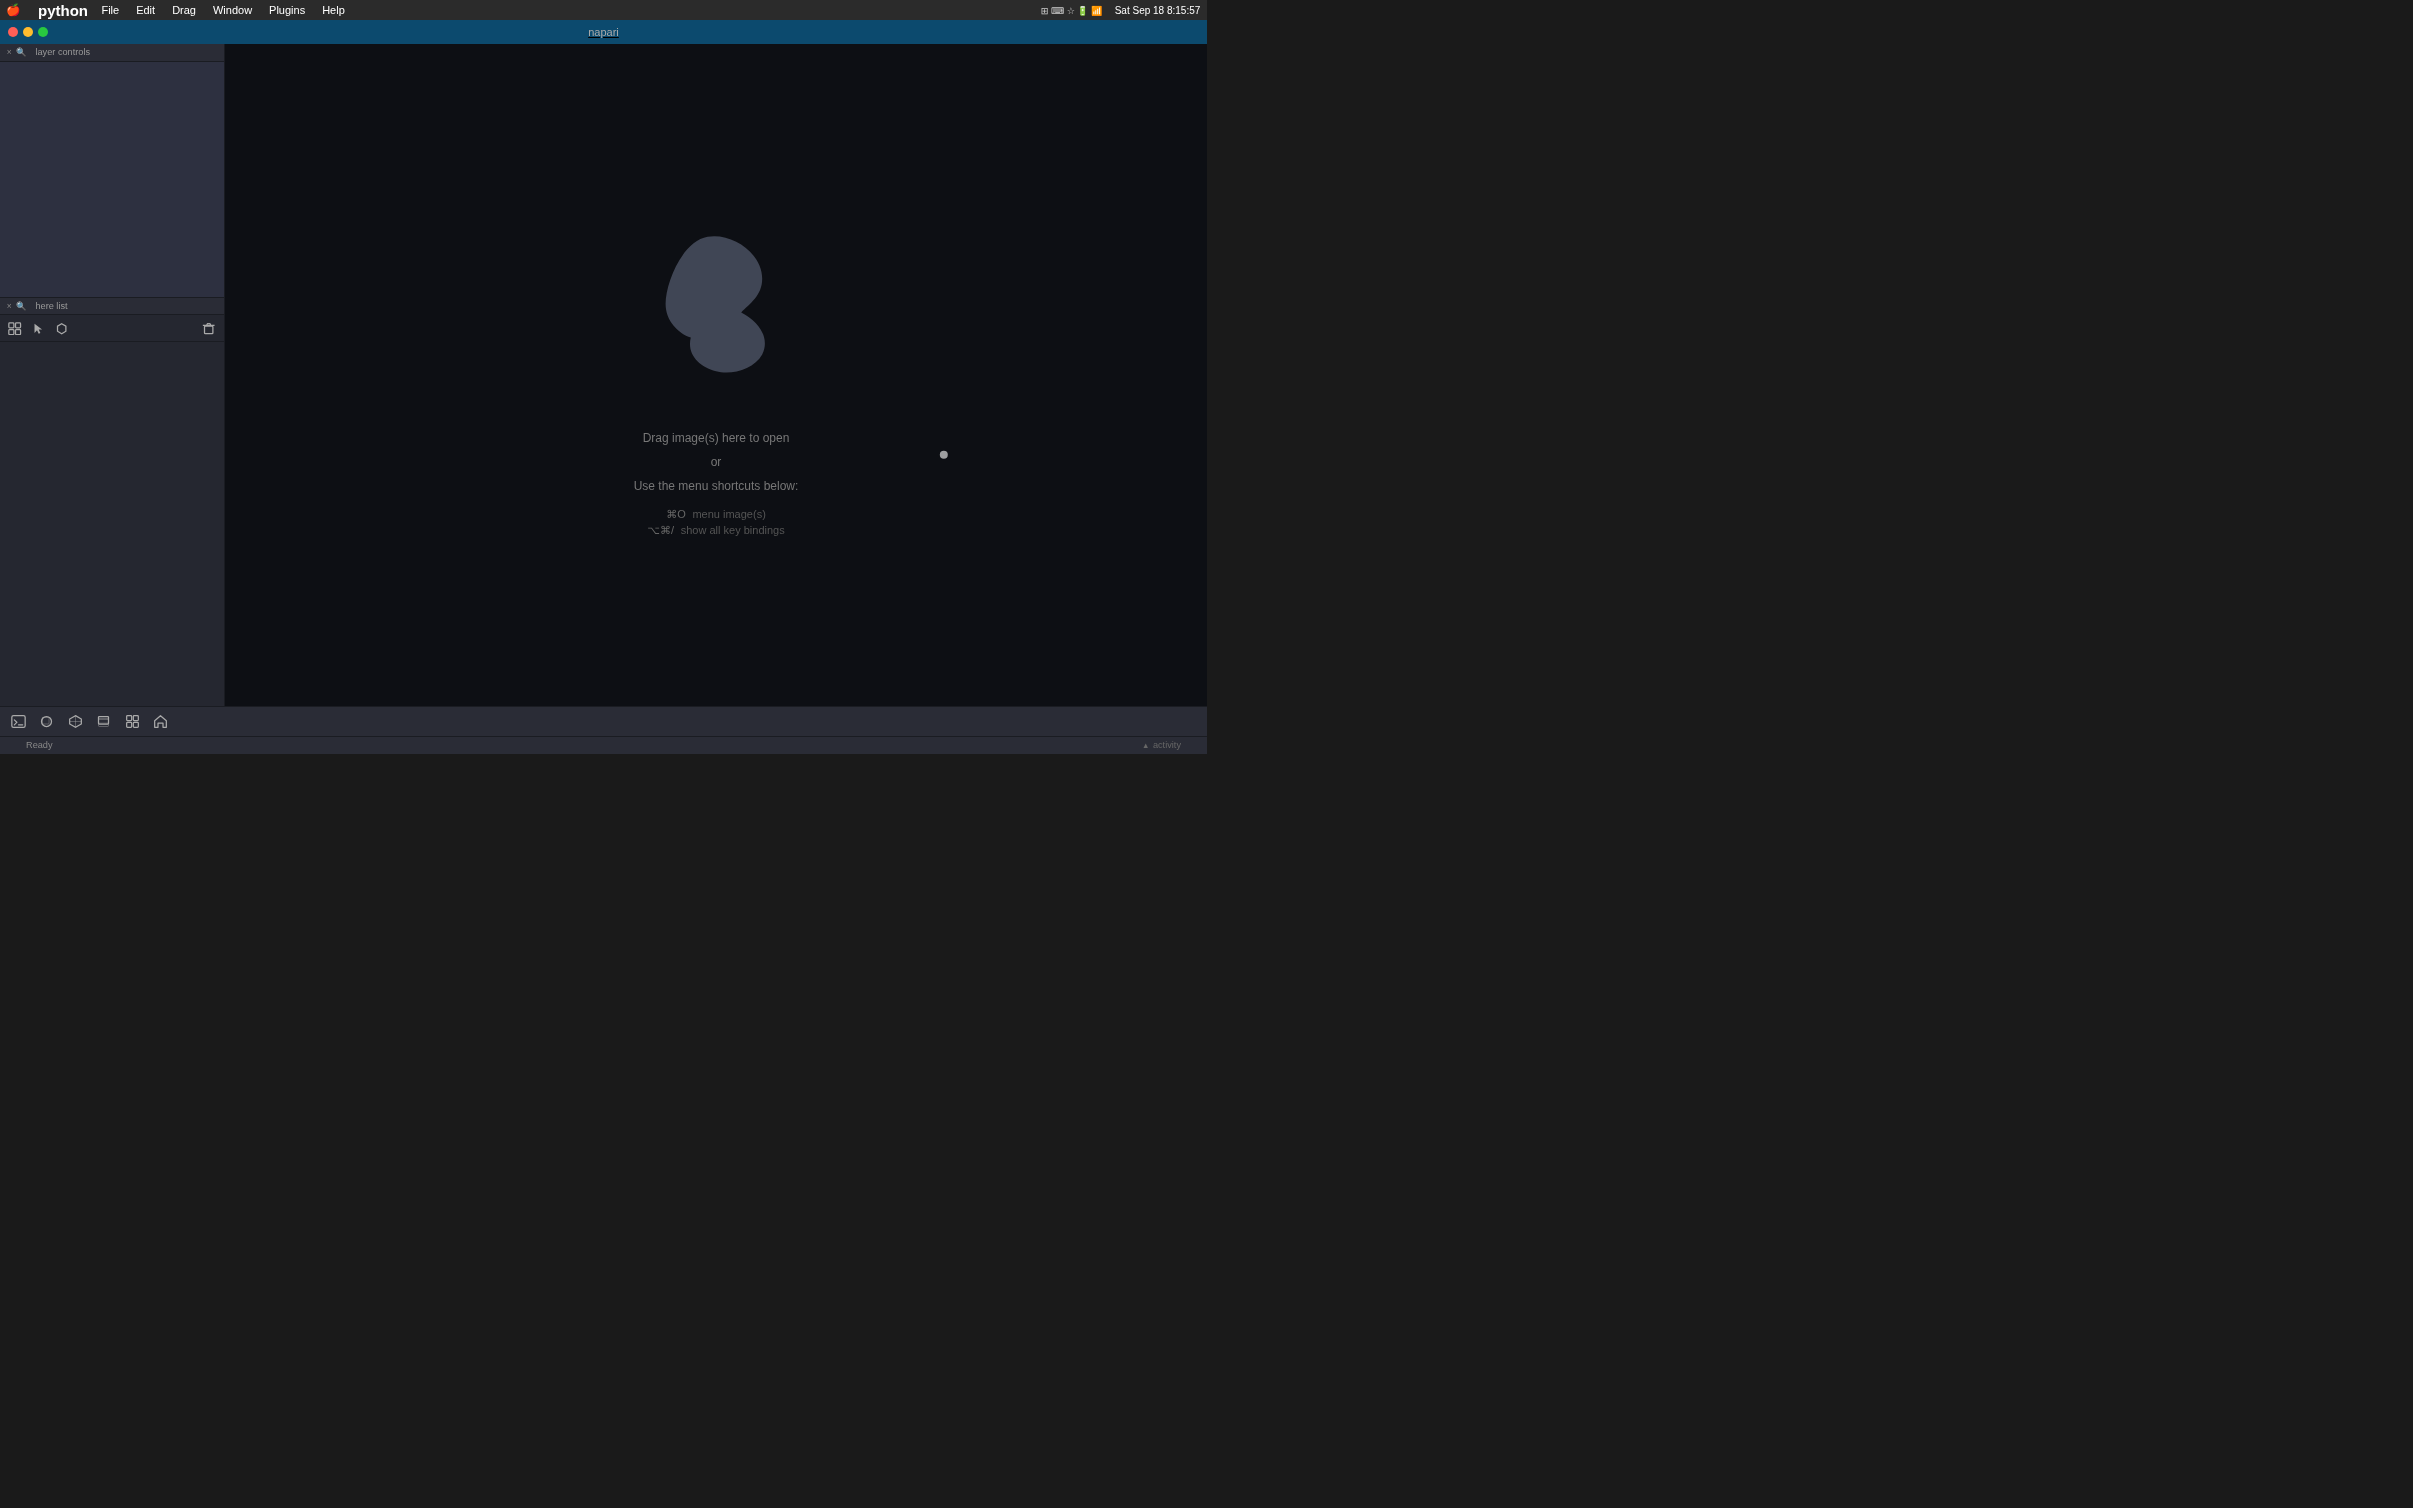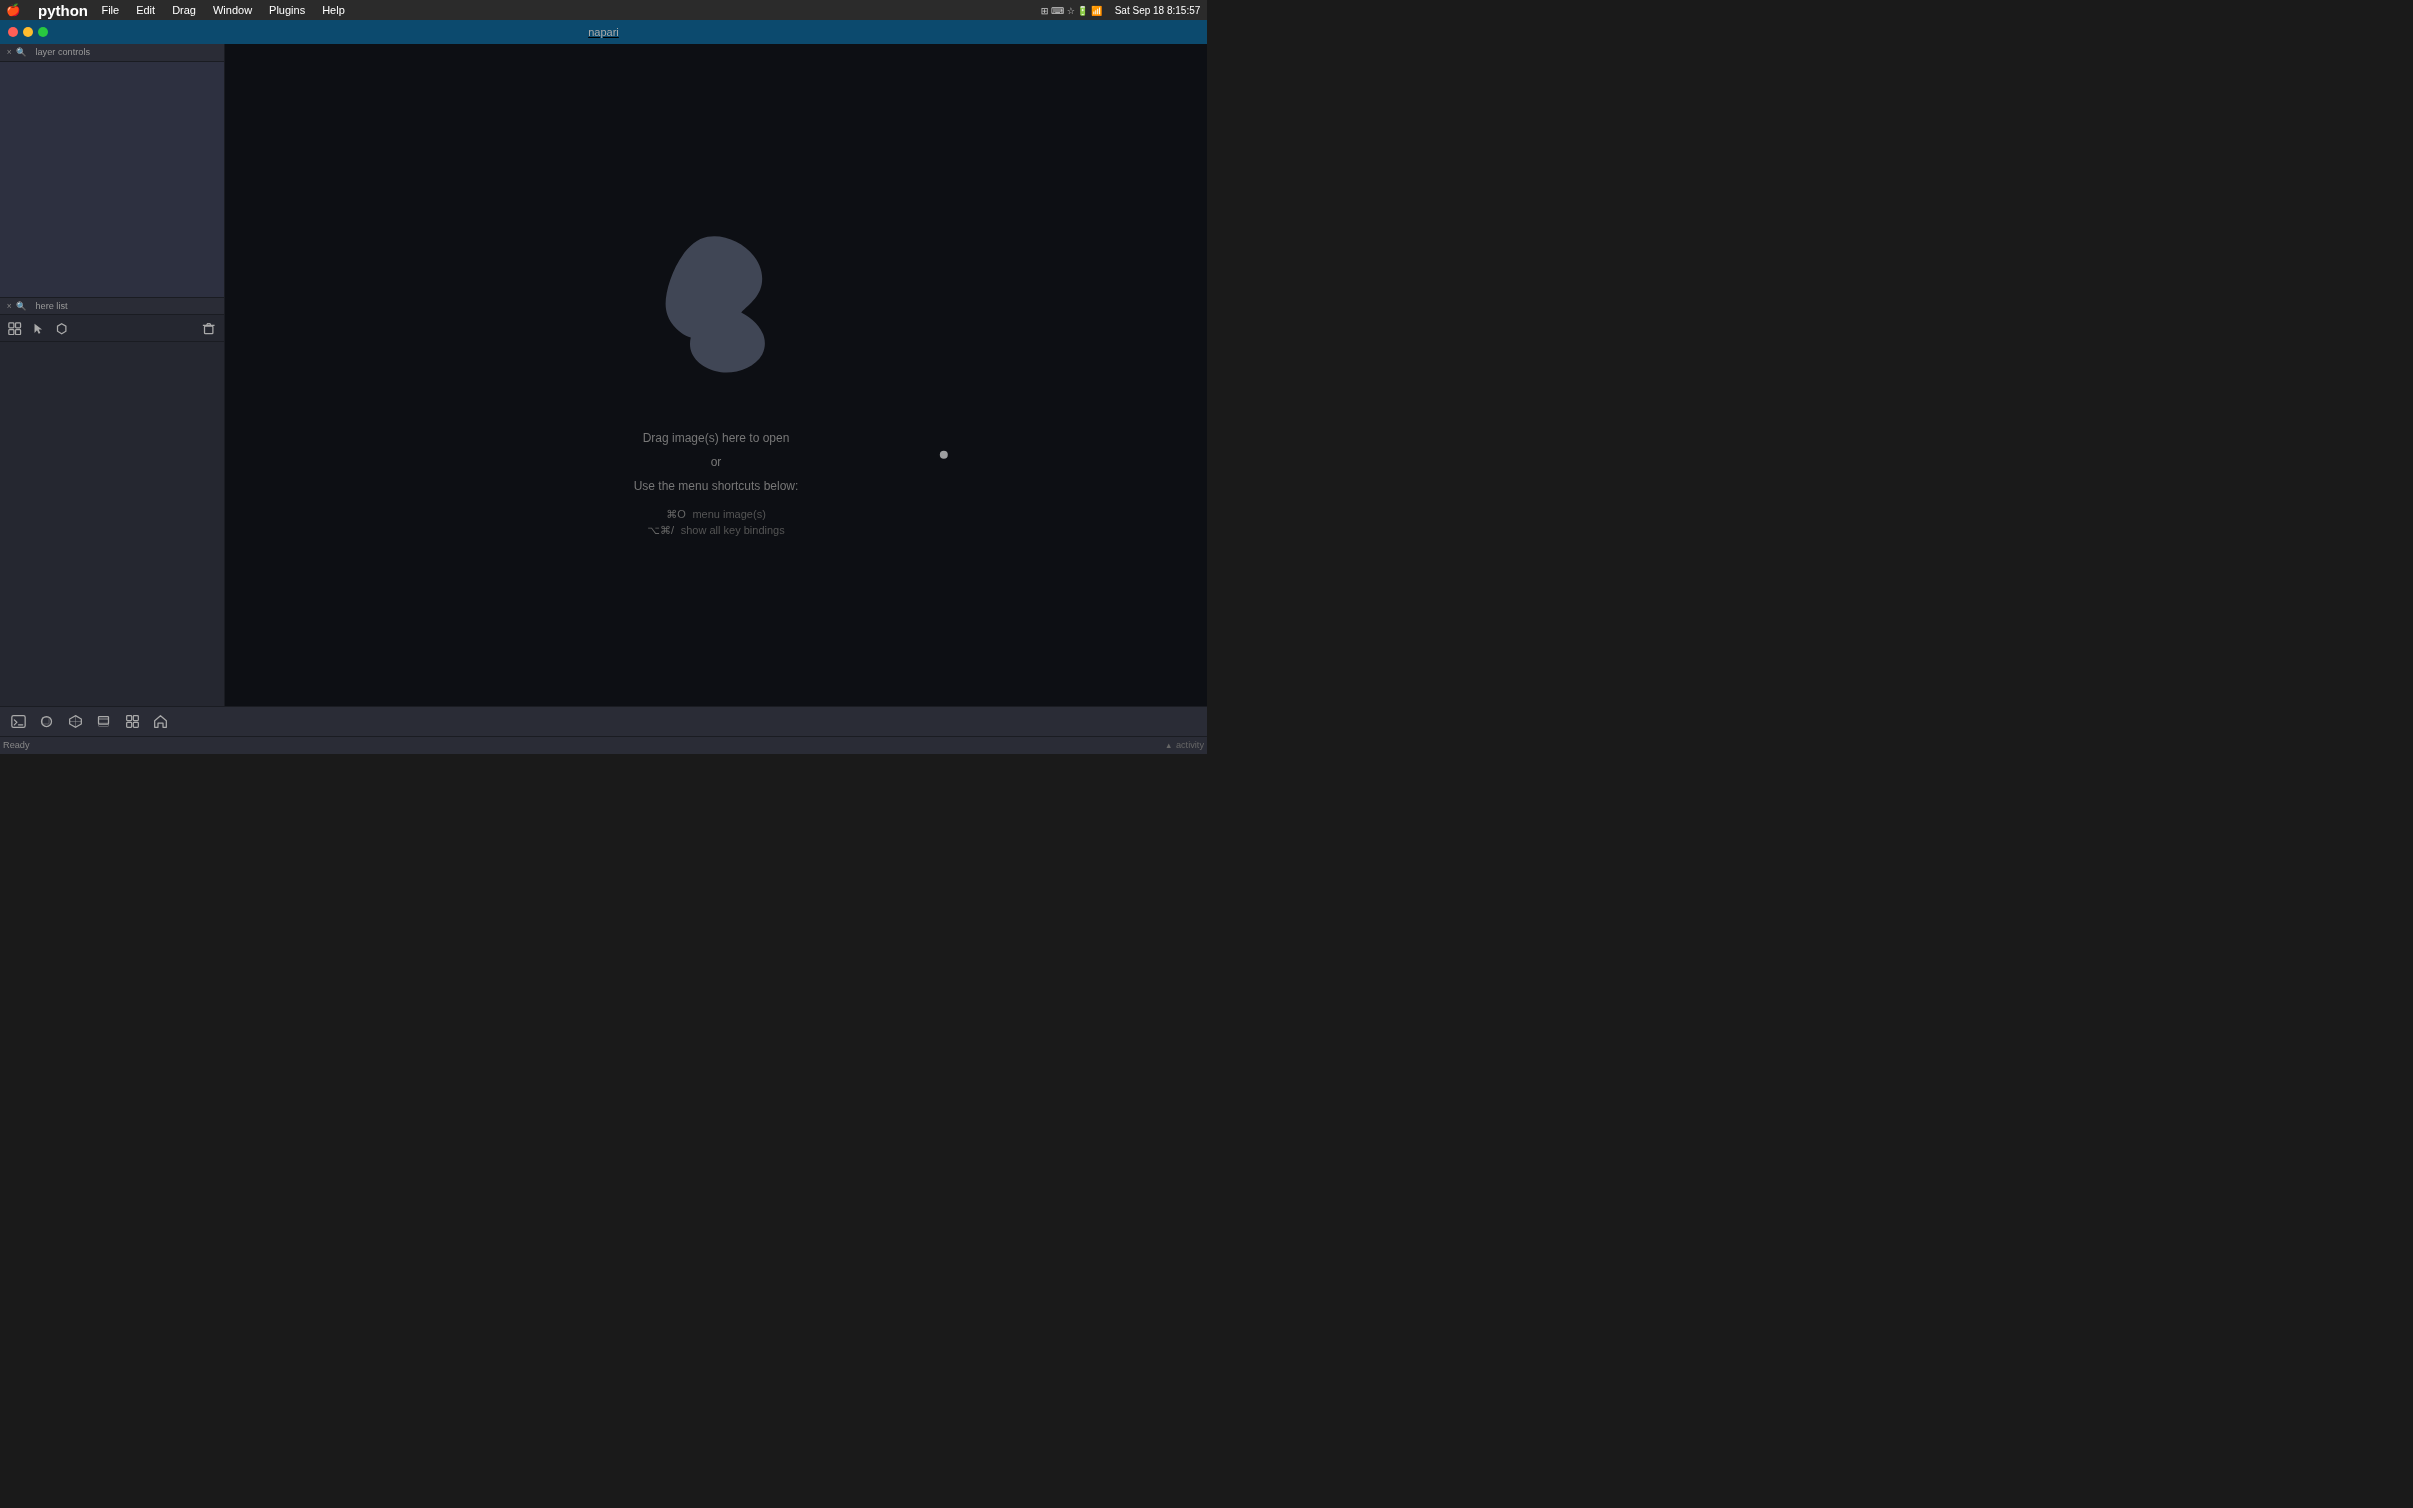--- a/index.html
+++ b/index.html
@@ -280,21 +280,21 @@
       color: #555;
       font-size: 11px;
     }
 
     
     .statusbar {
       height: 18.4px;
       background: #2a2c36;
       display: flex;
       align-items: center;
-      padding: 0 3px;
+      padding: 0 26px;
       border-top: 0.8px solid #1a1c22;
       flex-shrink: 0;
     }
 
     .status-text {
       font-size: 9.2px;
       color: #888;
     }
 
     .statusbar-right {

